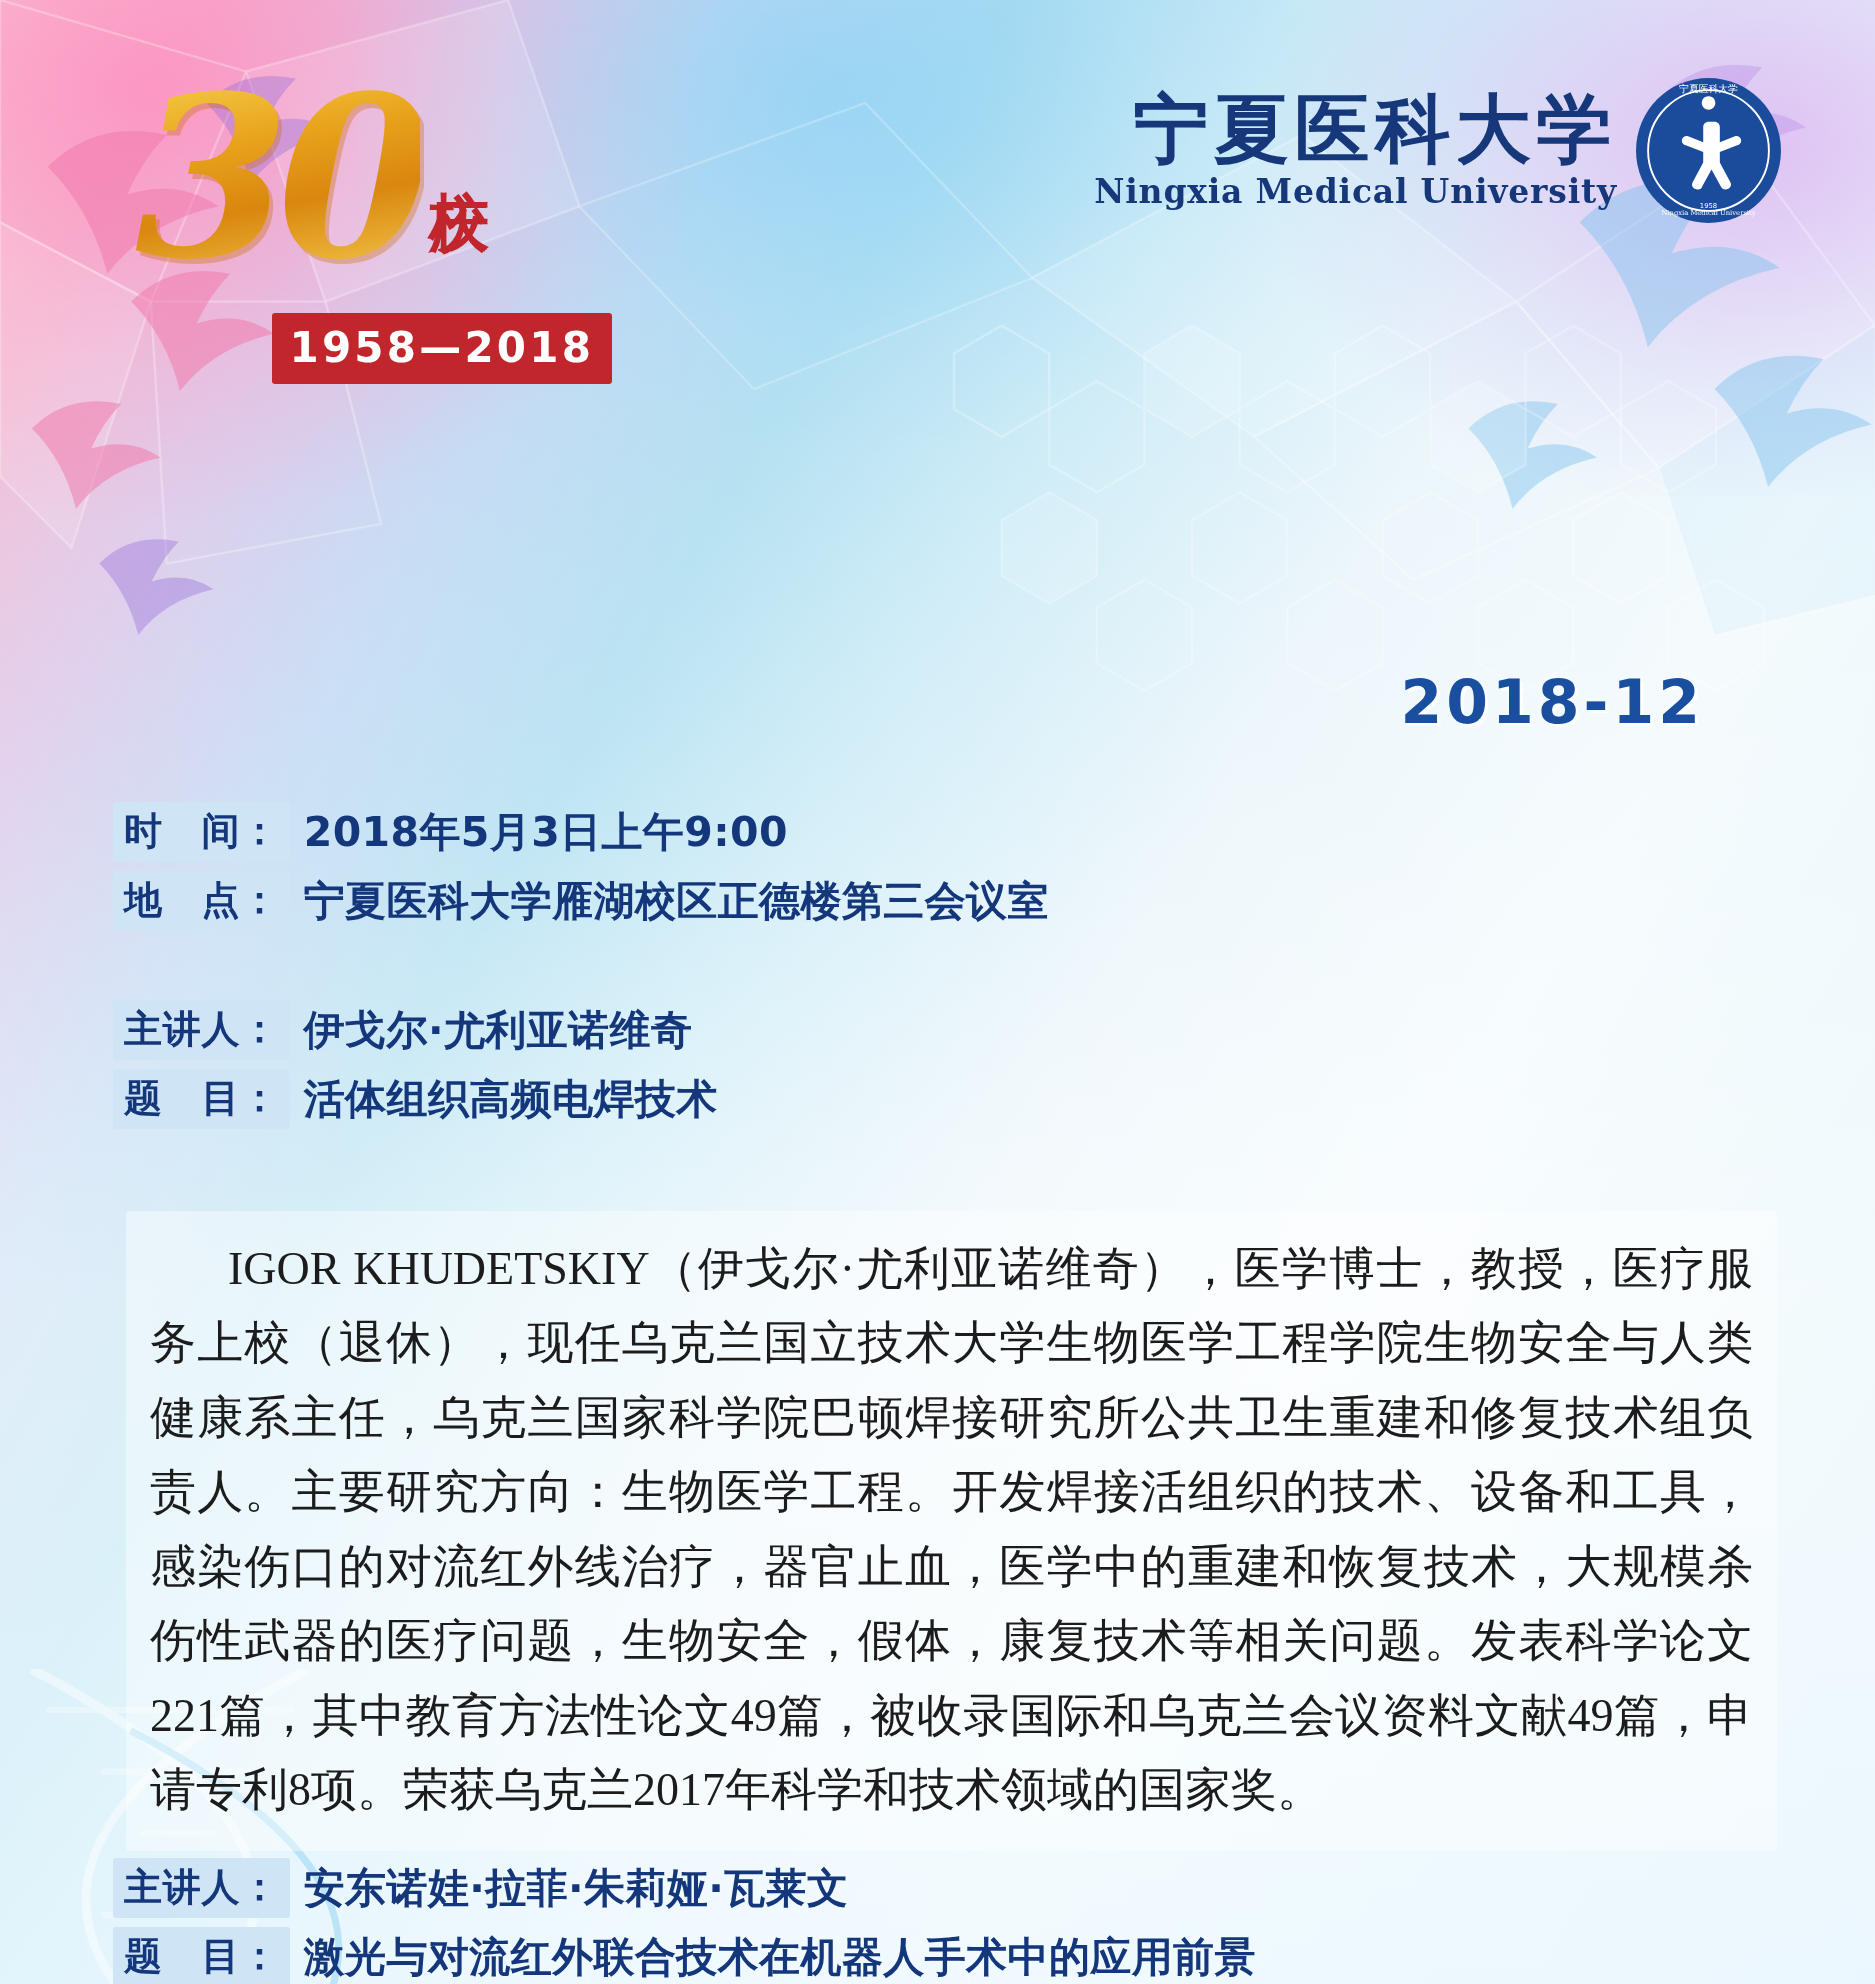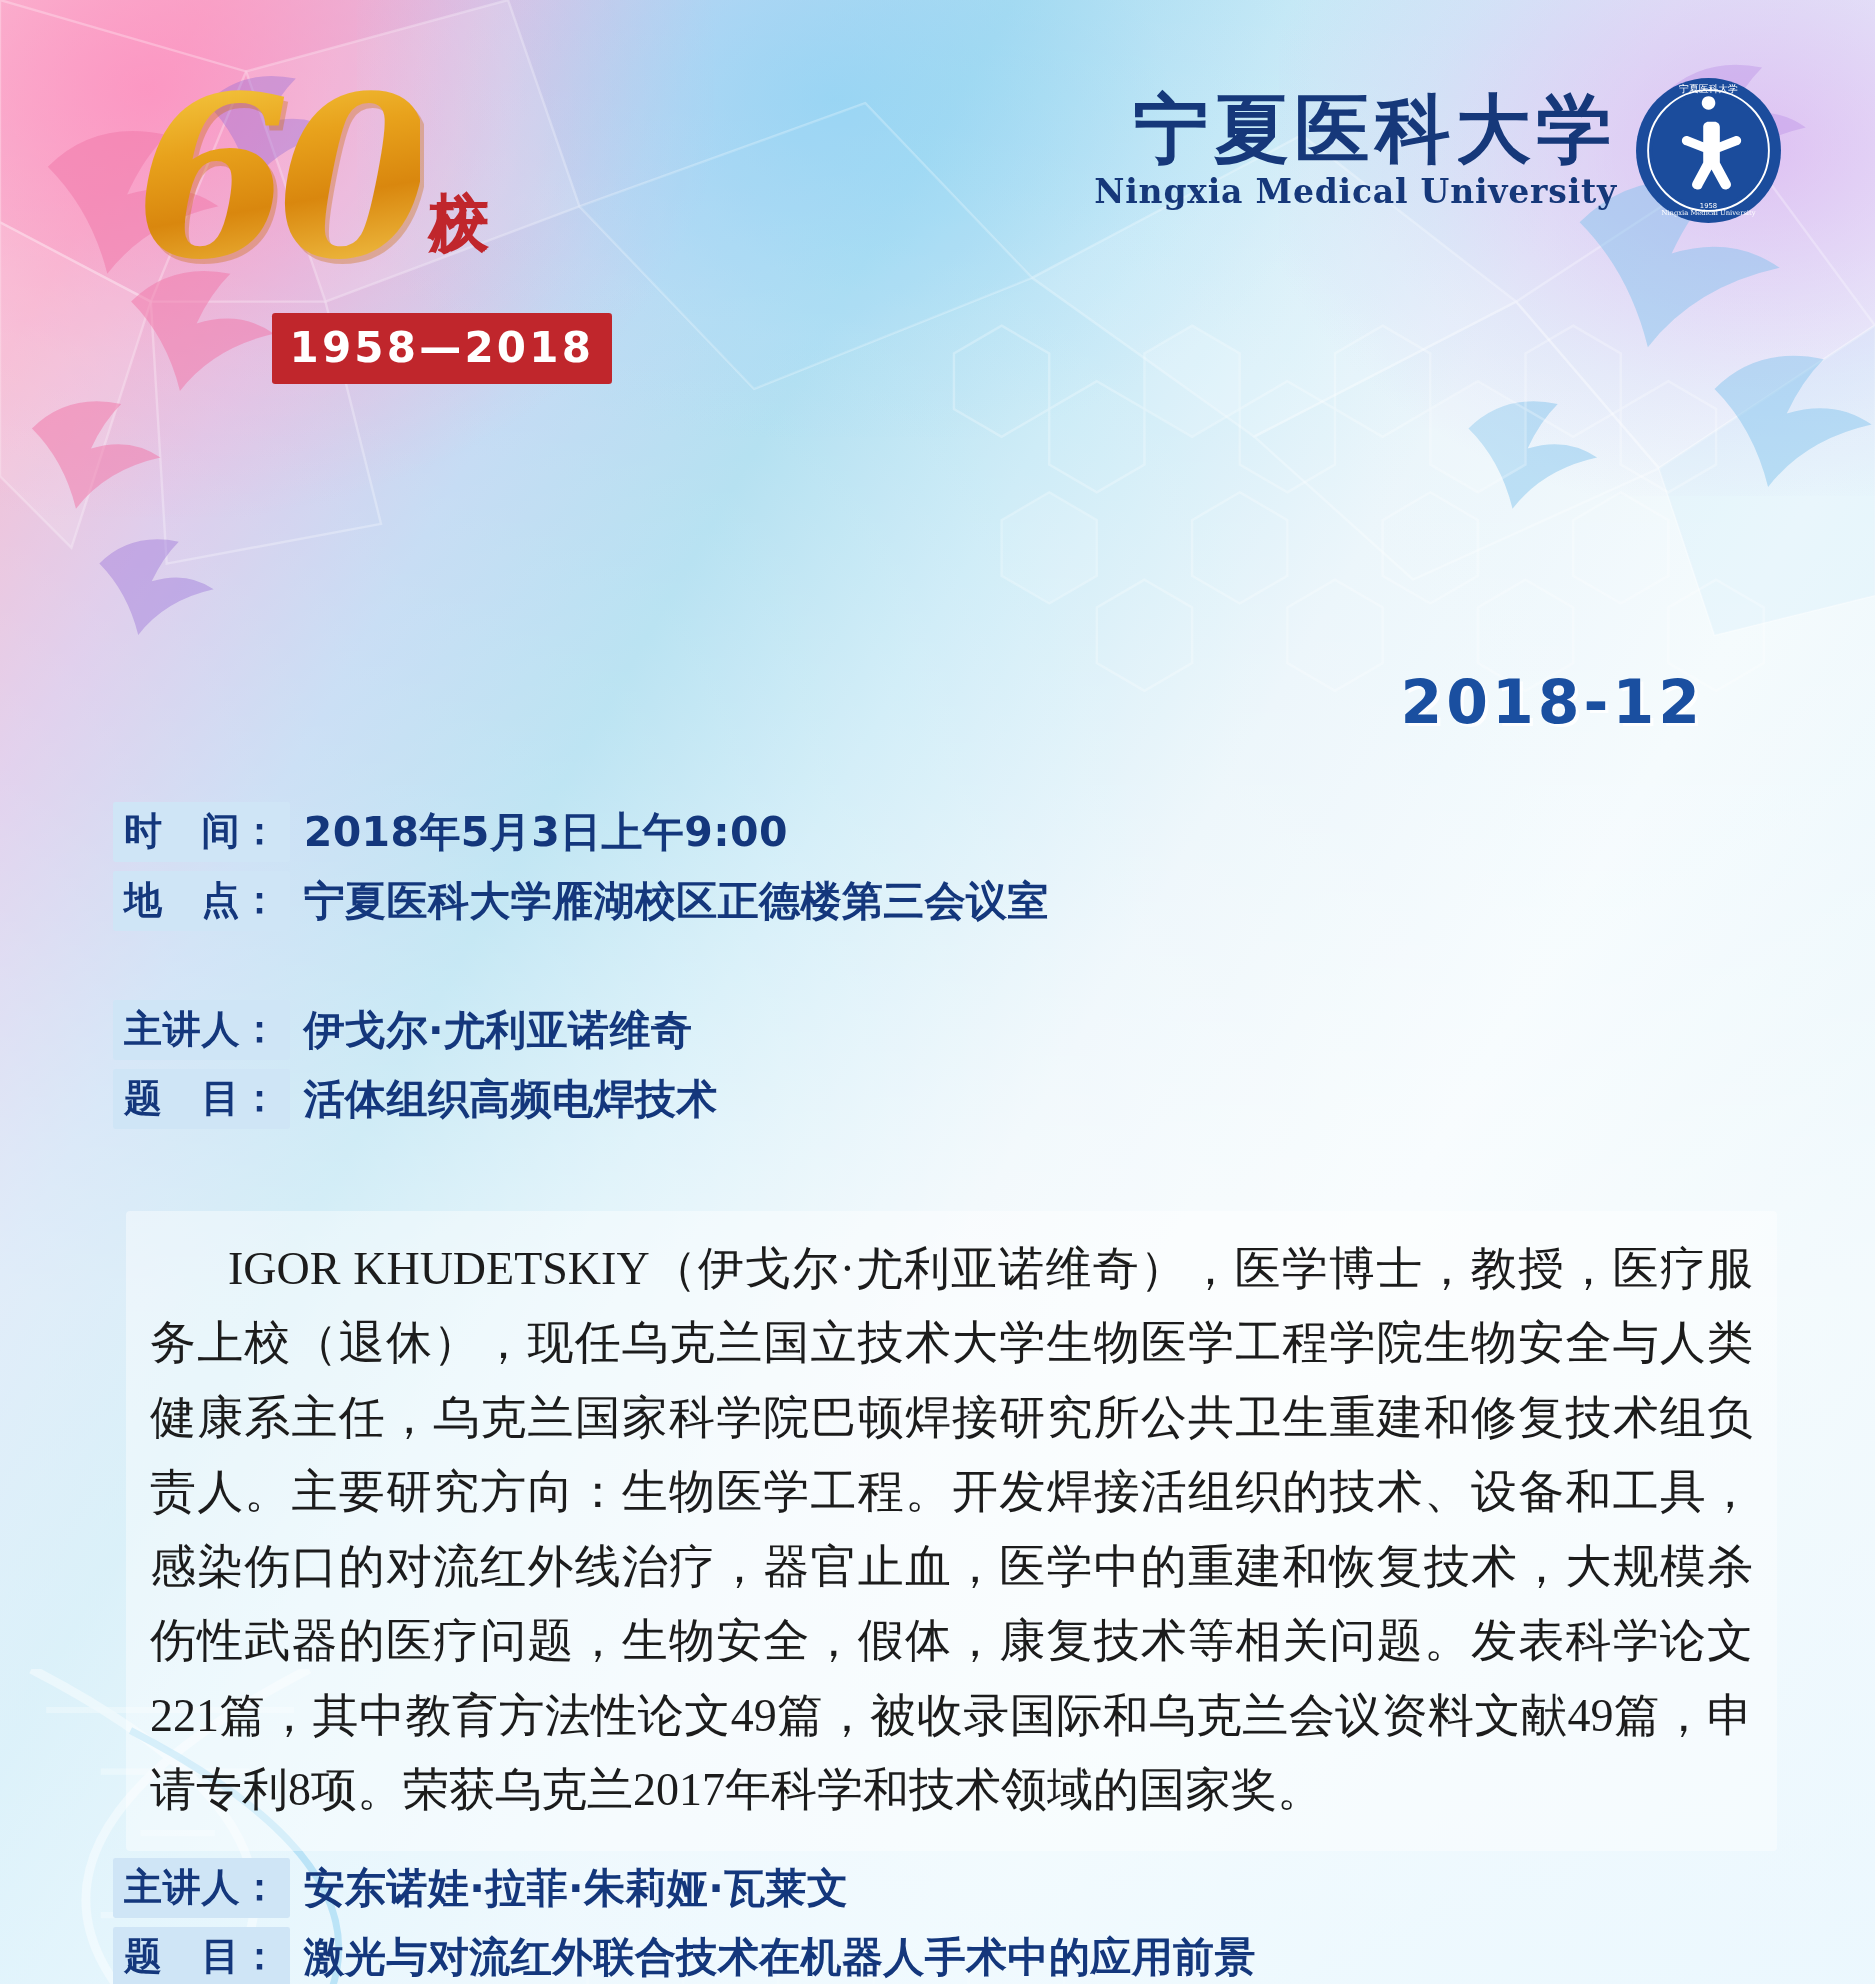--- a/index.html
+++ b/index.html
@@ -357,21 +357,21 @@
         <line x1="140" y1="1100" x2="300" y2="1100"></line>
       </g>
       <g stroke="rgba(120,200,240,0.8)" fill="none" stroke-width="7">
         <path d="M180 60 C 460 200, 460 340, 180 500 C -100 660, -100 800, 180 960 C 420 1090, 420 1170, 300 1200"></path>
       </g>
     </svg>
 
   </div>
 
   <div class="anniv">
-    <div class="anniv-60">60</div>
+    <div class="anniv-60">30</div>
     <div class="anniv-xiaoqing">校庆</div>
     <div class="anniv-years">1958—2018</div>
   </div>
 
   <div class="univ-logo">
     <div class="univ-names">
       <div class="univ-cn">宁夏医科大学</div>
       <div class="univ-en">Ningxia Medical University</div>
     </div>
     <svg class="univ-seal" viewBox="0 0 200 200">

